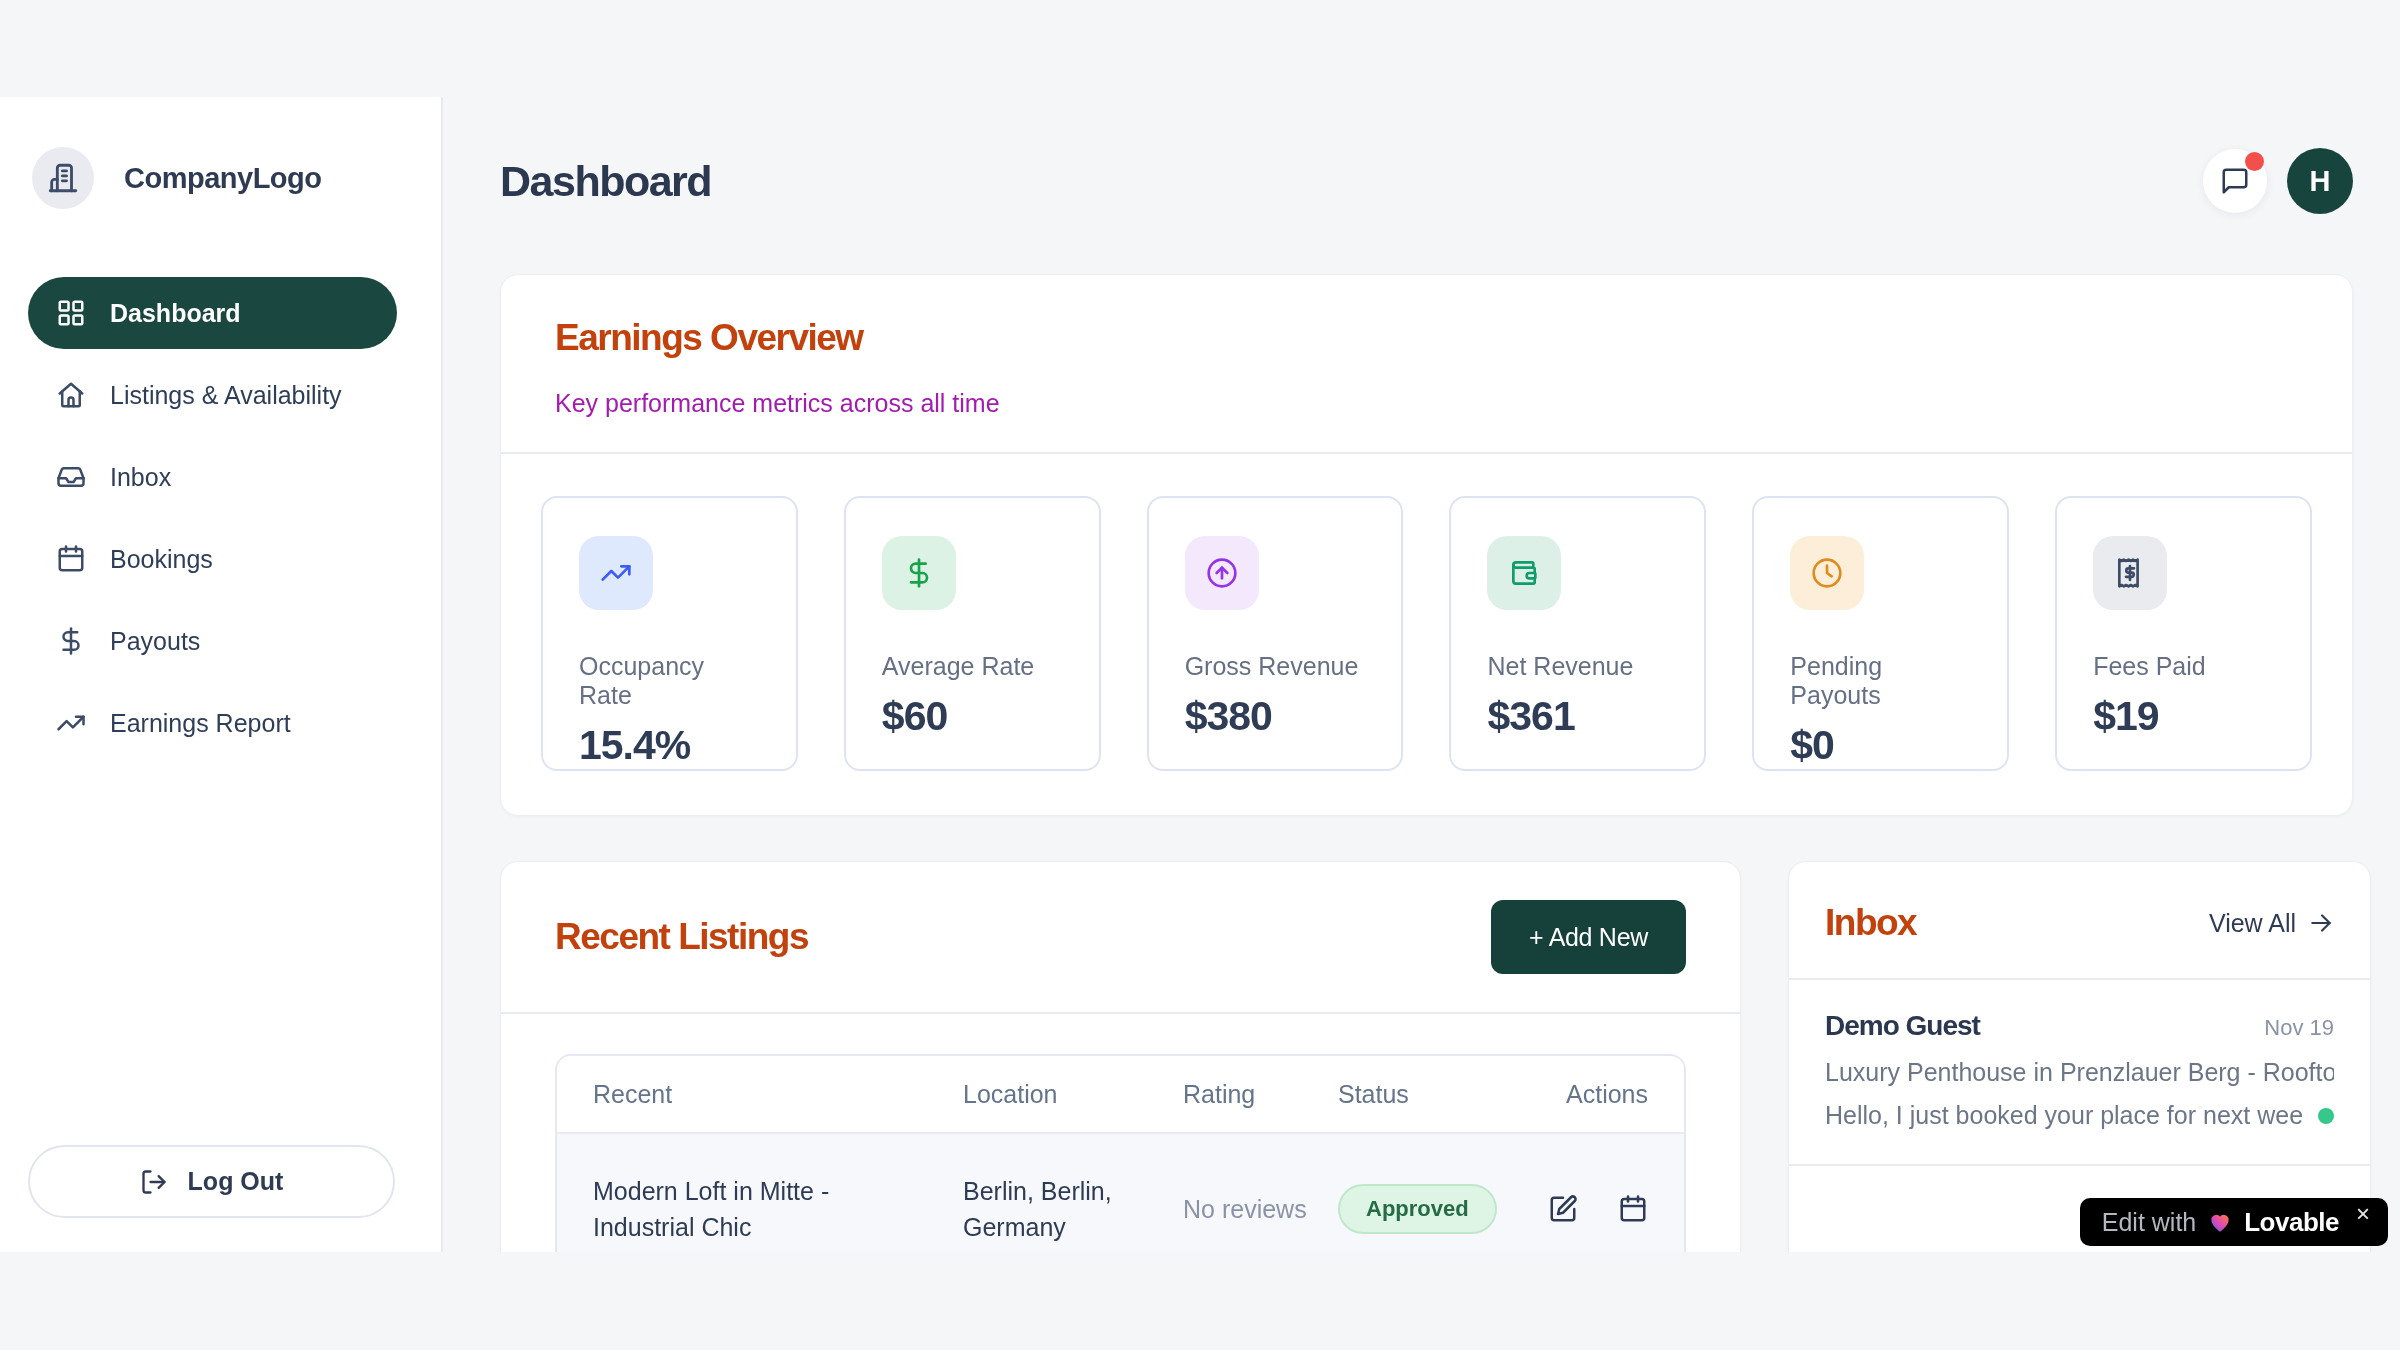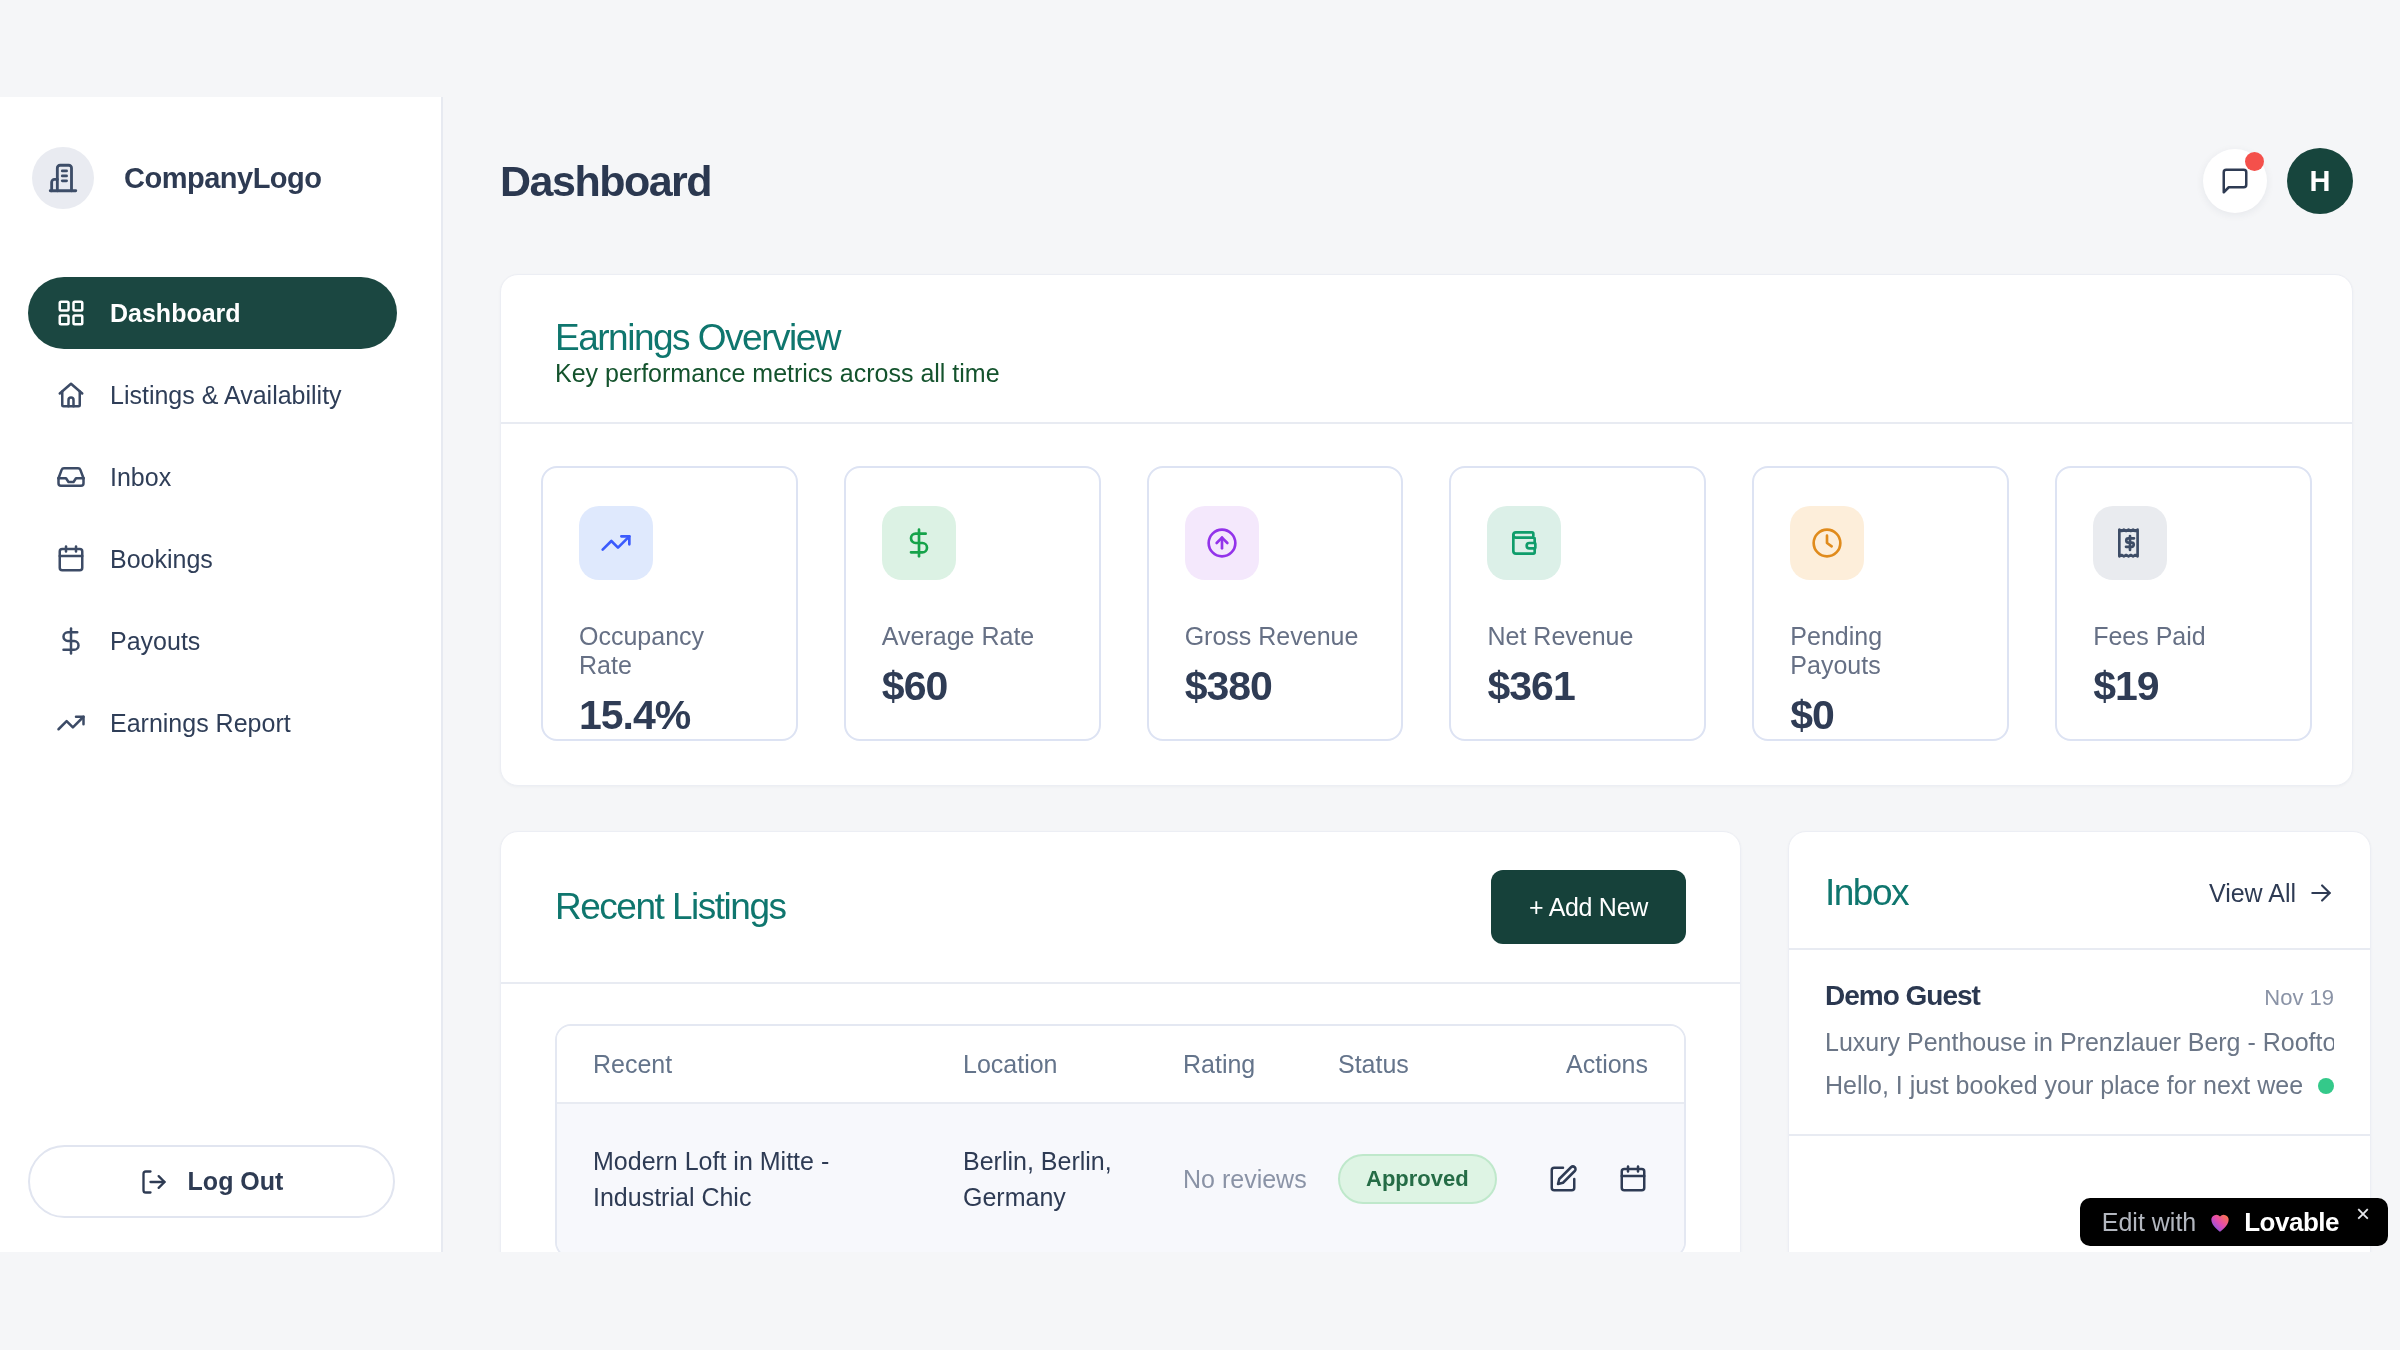--- a/index.html
+++ b/index.html
@@ -76,22 +76,22 @@
     background: #ffffff; border: 1px solid #eceef4; border-radius: 18px;
     box-shadow: 0 1px 3px rgba(30,40,70,.04);
   }
   .card-header {
     padding: 42px 54px 34px 54px;
     border-bottom: 2px solid #e8ebf2;
   }
 
   
   .earnings-card { margin-top: 55px; }
-  .section-title { font-size: 37px; font-weight: 400; letter-spacing: -1.5px; color: #0f766e; }
-  .section-subtitle { margin-top: 0; font-size: 25px; color: #14532d; }
+  .section-title { font-size: 37px; font-weight: 700; letter-spacing: -1.5px; color: #c2410c; }
+  .section-subtitle { margin-top: 30px; font-size: 25px; color: #a21caf; }
   .metrics-row { display: flex; gap: 46px; padding: 42px 40px 44px 40px; }
   .metric-card {
     flex: 1 1 0; height: 275px; border: 2px solid #dde3f3; border-radius: 16px;
     padding: 38px 36px; background: #ffffff;
   }
   .metric-badge {
     width: 74px; height: 74px; border-radius: 20px;
     display: flex; align-items: center; justify-content: center;
   }
   .metric-label { margin-top: 42px; font-size: 25px; color: #667085; }

